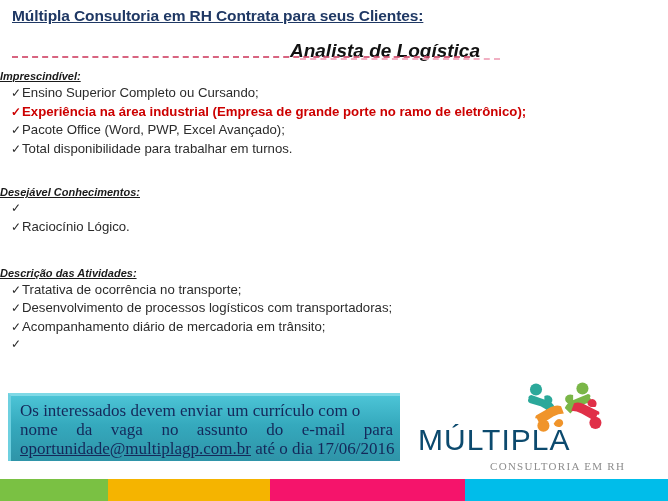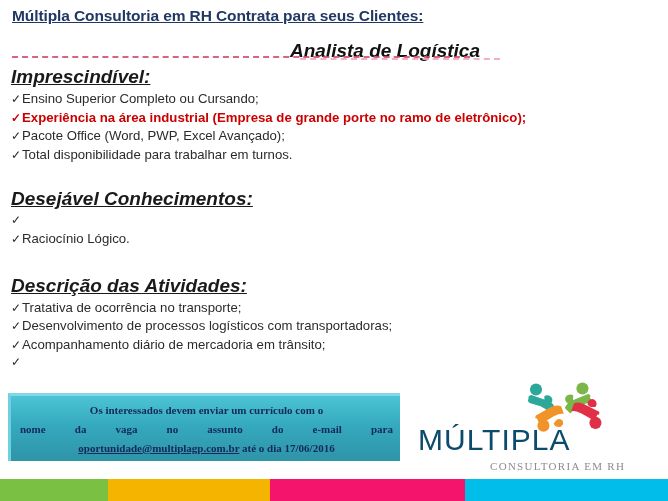--- a/index.html
+++ b/index.html
@@ -72,26 +72,25 @@
     position: absolute;
     left: 0;
     top: 66px;
     width: 600px;
   }
   .section {
     margin-bottom: 10px;
   }
   .section-title {
     font-family: "Liberation Sans", sans-serif;
-    font-size: 19px;
+    font-size: 11px;
     font-weight: bold;
     font-style: italic;
     color: #1a1a1a;
     text-decoration: underline;
-    padding-left: 11px;
     margin-bottom: 2px;
     display: inline-block;
   }
   ul.bullets {
     list-style: none;
     margin: 0;
     padding: 0 0 0 11px;
   }
   ul.bullets li {
     font-family: "Liberation Sans", sans-serif;
@@ -128,26 +127,25 @@
     width: 392px;
     height: 68px;
     background: linear-gradient(180deg, #4cc4d6 0%, #35a9bd 45%, #2f94a8 100%);
     border-top: 3px solid #7fd9e6;
     border-left: 3px solid #6ed0e0;
     box-sizing: border-box;
     padding: 5px 7px 5px 9px;
   }
   .contact-line {
     font-family: "Liberation Serif", serif;
-    font-size: 11px;
-    font-weight: bold;
+    font-size: 17px;
+    font-weight: normal;
     color: #14285a;
     line-height: 19px;
     white-space: nowrap;
-    text-align: center;
   }
   .contact-line.justify {
     display: flex;
     justify-content: space-between;
   }
   .contact-line .email {
     text-decoration: underline;
   }
 
   

